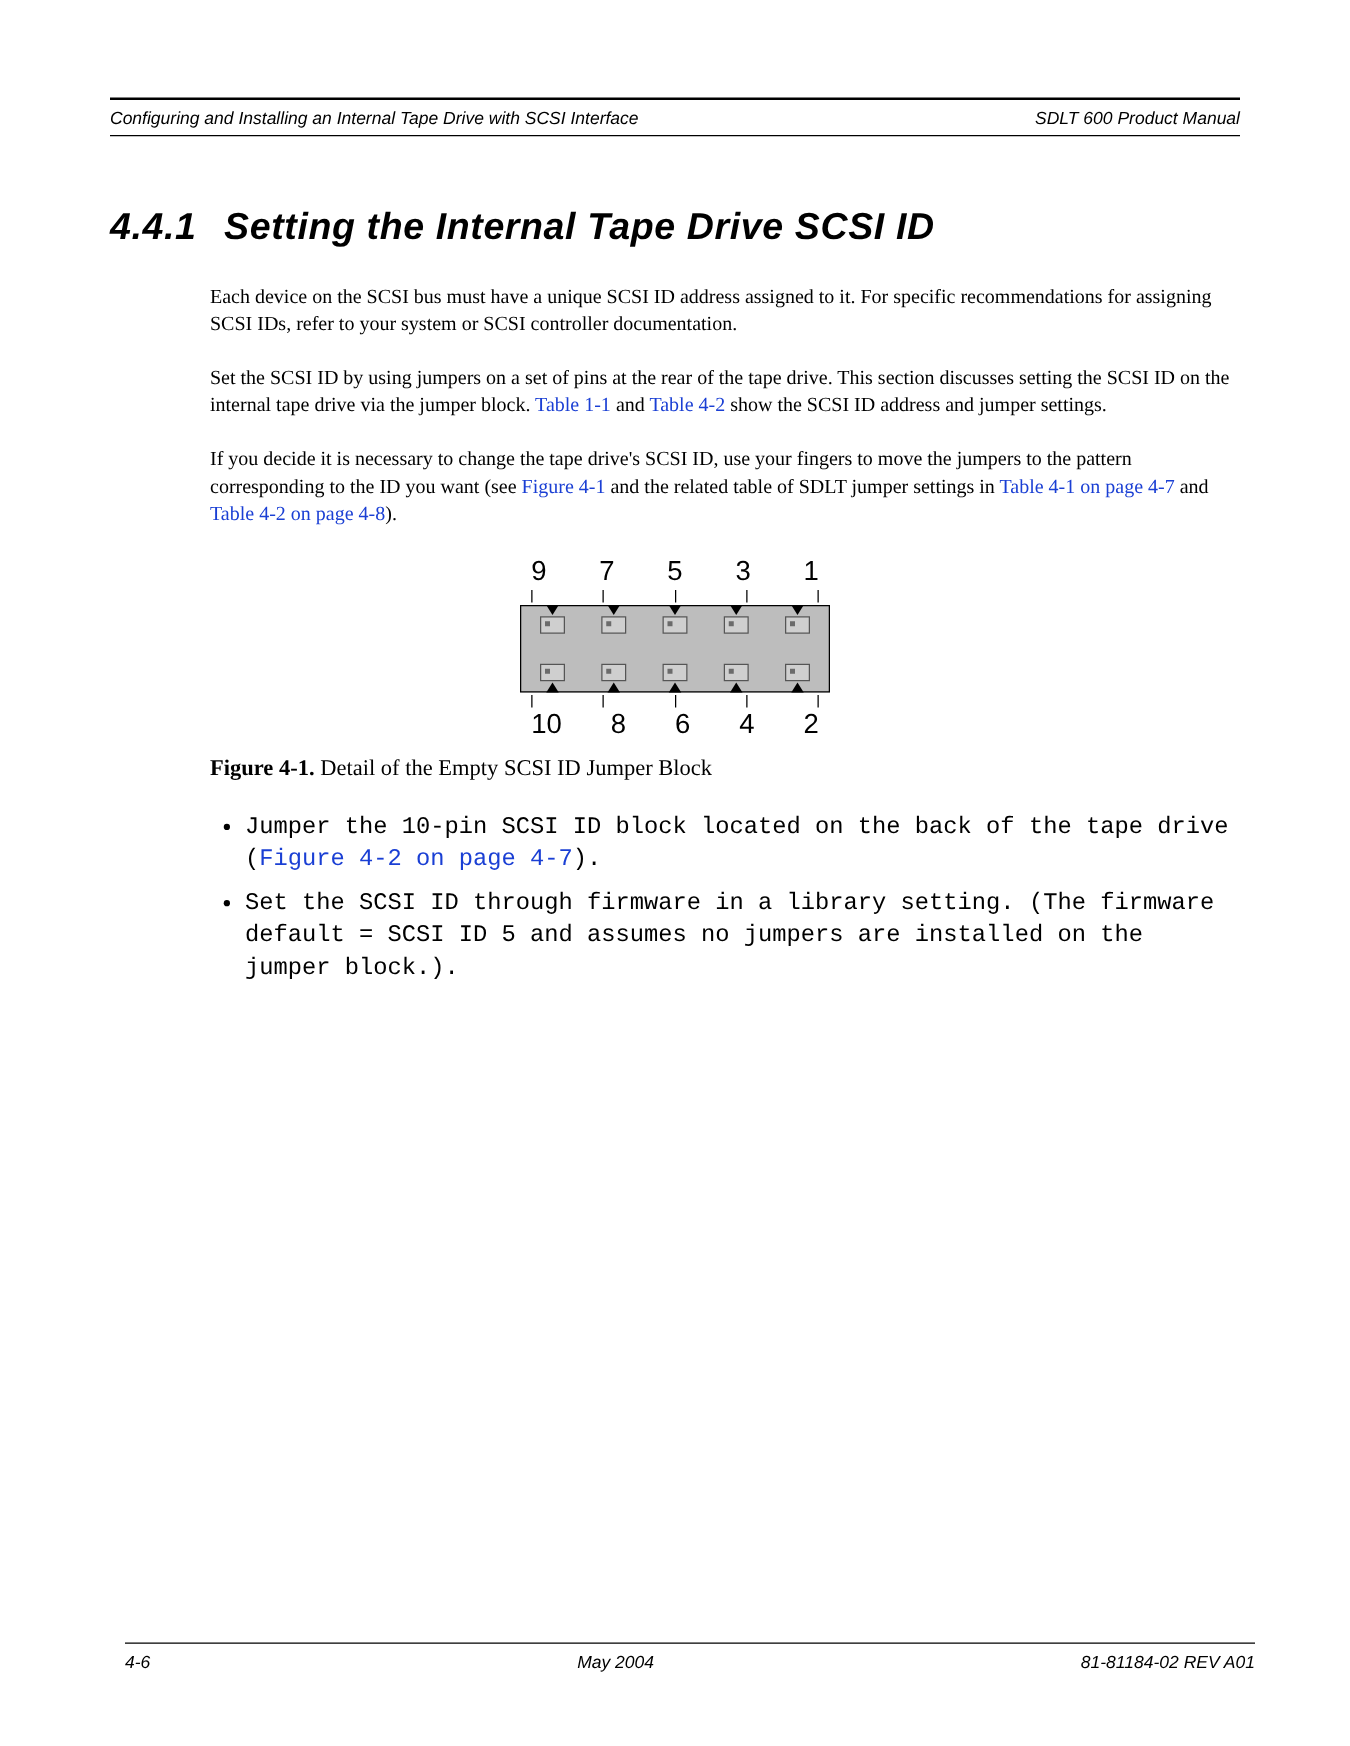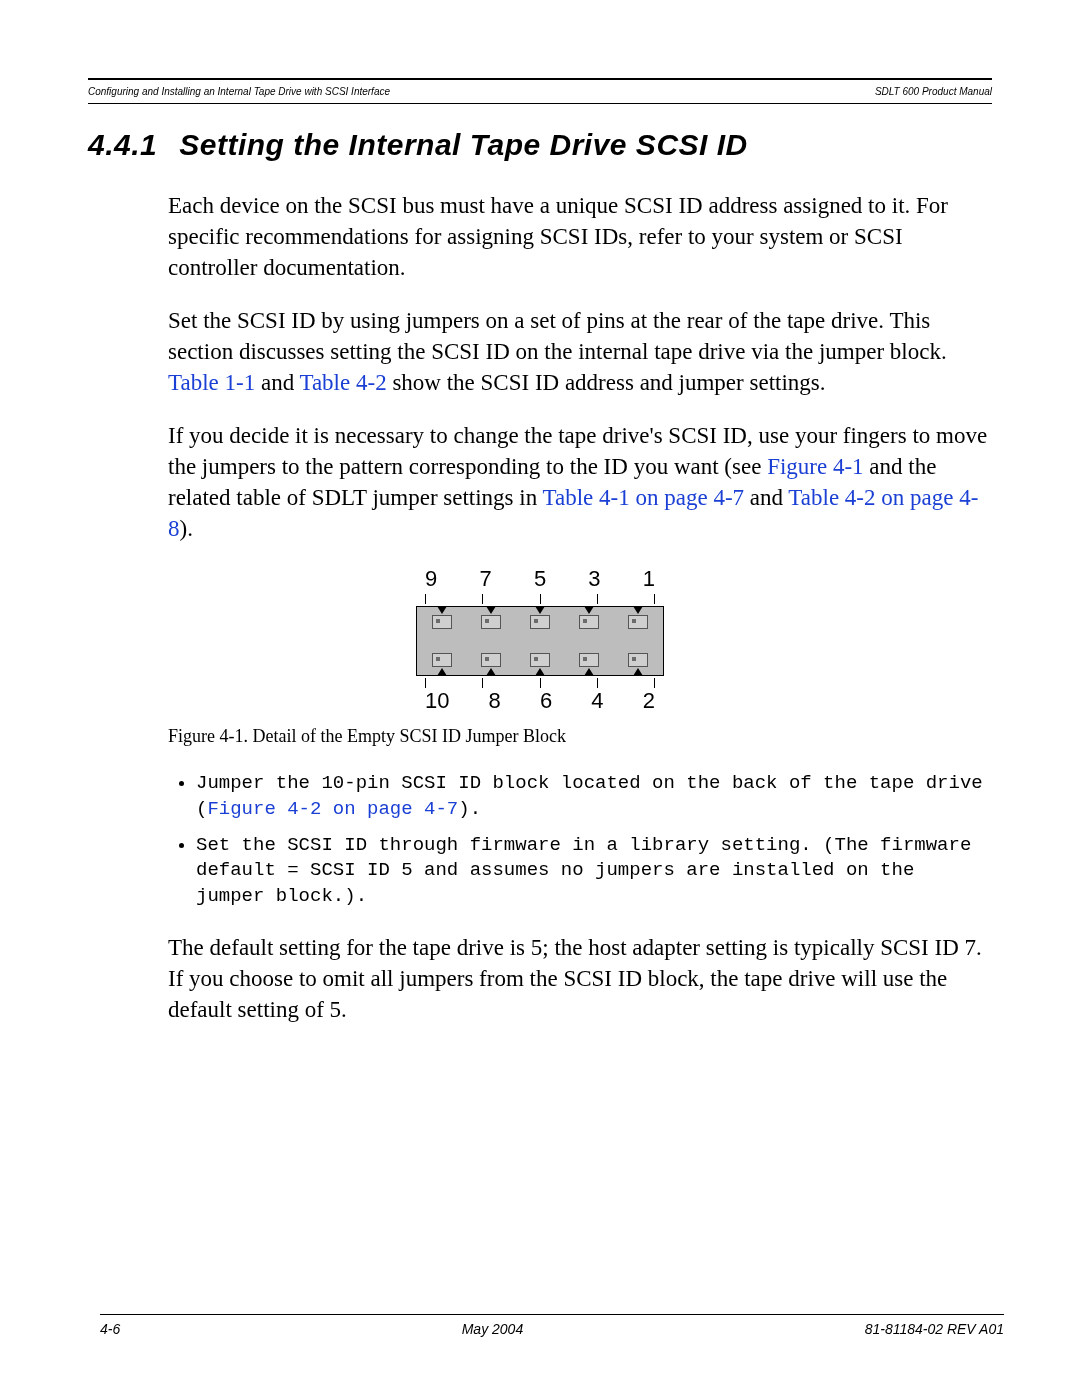--- a/index.html
+++ b/index.html
@@ -18,52 +18,52 @@
     top: 78px;
     width: 904px;
   }
   .hr-top { border: none; border-top: 2px solid #000; margin: 0 0 6px 0; }
   .hr-thin { border: none; border-top: 1px solid #000; margin: 0; }
   .header-row {
     display: flex;
     justify-content: space-between;
     font-family: Arial, Helvetica, sans-serif;
     font-style: italic;
-    font-size: 10px;
+    font-size: 14px;
     padding: 0 0 6px 0;
   }
   .section-title {
     font-family: Arial, Helvetica, sans-serif;
     font-style: italic;
     font-size: 30px;
-    margin: 24px 0 28px 0;
+    margin: 56px 0 28px 0;
     letter-spacing: 0.5px;
   }
   .section-number { margin-right: 22px; }
   .body-text {
-    font-size: 23px;
+    font-size: 16px;
     line-height: 1.35;
     margin: 0 0 22px 80px;
   }
   .link { color: #1a3fd4; }
   .bullet-list {
     margin: 12px 0 22px 80px;
     padding-left: 28px;
     font-family: Liberation Mono, monospace;
   }
   .bullet-list li {
     font-size: 19px;
     line-height: 1.35;
     margin-bottom: 10px;
   }
   .figure-caption {
     font-size: 18px;
     margin: 10px 0 24px 80px;
   }
-  .figure-caption .fig-label { font-weight: normal; }
+  .figure-caption .fig-label { font-weight: bold; }
   .figure-wrap {
     margin: 10px 0 10px 0;
     display: flex;
     justify-content: center;
   }
   .jumper {
     font-family: Arial, Helvetica, sans-serif;
     text-align: center;
   }
   .jumper .num-row {
@@ -229,21 +229,20 @@
   </p>
 
 
   <ul class="bullet-list">
     <li>
       <span>Jumper the 10-pin SCSI ID block located on the back of the tape drive (</span><span class="link">Figure 4-2 on page 4-7</span><span>).</span>
     </li>
     <li>Set the SCSI ID through firmware in a library setting. (The firmware default = SCSI ID 5 and assumes no jumpers are installed on the jumper block.).</li>
   </ul>
 
-  <p class="body-text">The default setting for the tape drive is 5; the host adapter setting is typically SCSI ID 7. If you choose to omit all jumpers from the SCSI ID block, the tape drive will use the default setting of 5.</p>
 </div>
 
 <div class="footer">
   <hr class="hr-thin">
   <div class="footer-row">
     <span>4-6</span>
     <span>May 2004</span>
     <span>81-81184-02 REV A01</span>
   </div>
 </div>

